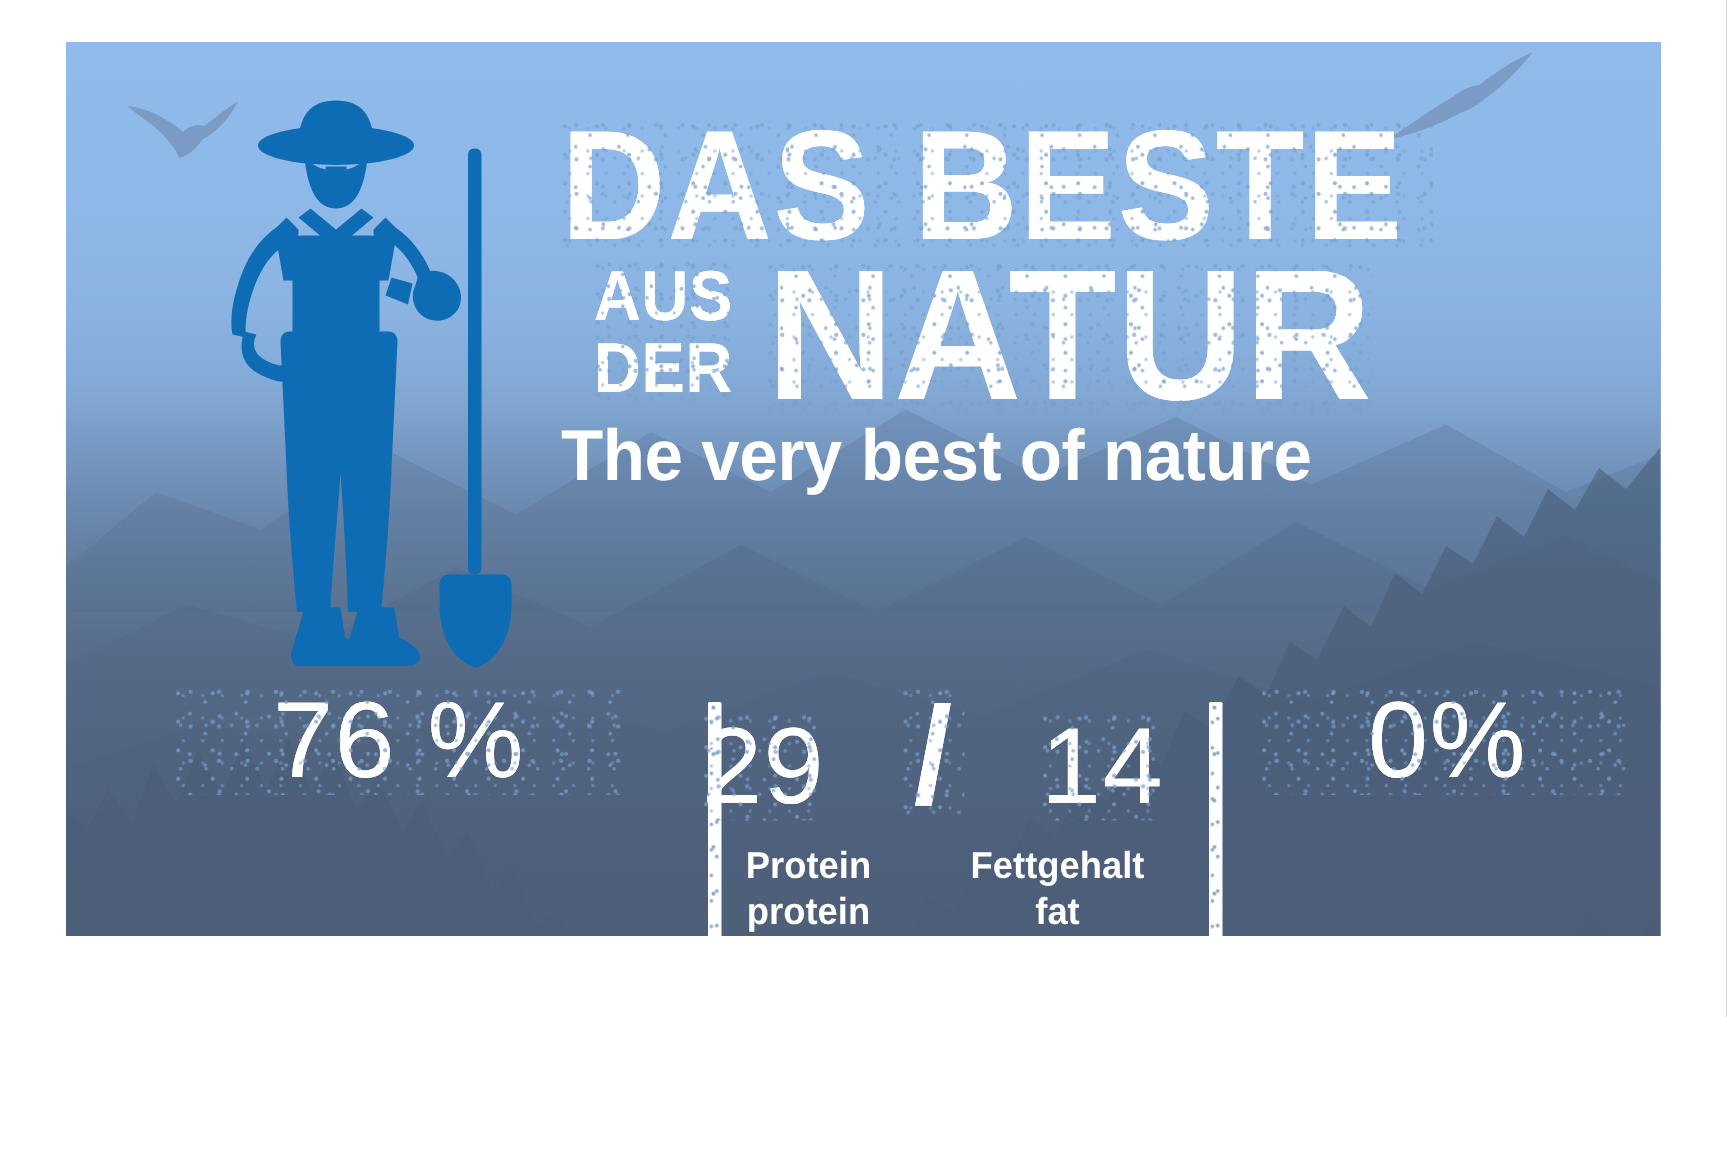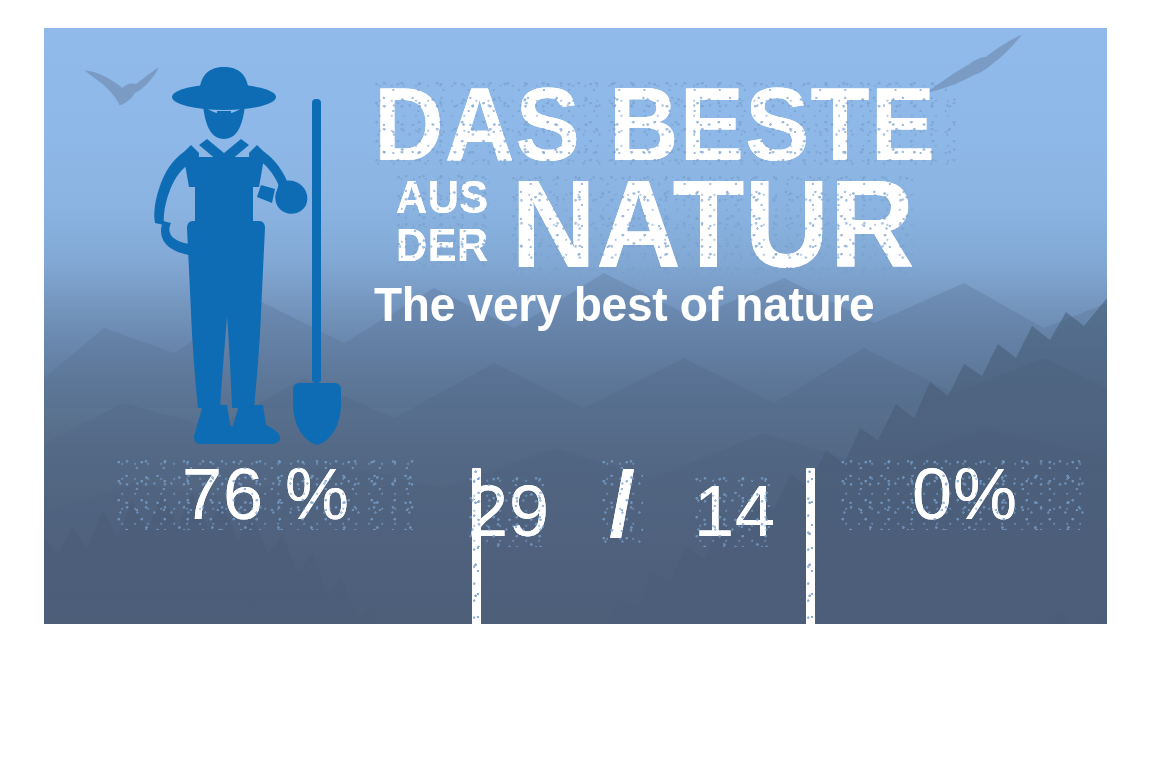--- a/index.html
+++ b/index.html
@@ -265,20 +265,31 @@
       </div>
 
       <div class="divider" id="divider-1"></div>
 
       <div class="stat" id="stat-analysis">
         <div class="an-nums">
           <div class="stat-num grunge">29</div>
           <div class="slash grunge">/</div>
           <div class="stat-num grunge">14</div>
         </div>
+        <div class="stat-labels pair">
+          <div class="col">
+            <div class="lbl">Protein</div>
+            <div class="lbl">protein</div>
+          </div>
+          <div class="sep"></div>
+          <div class="col">
+            <div class="lbl">Fettgehalt</div>
+            <div class="lbl">fat</div>
+          </div>
+        </div>
       </div>
 
       <div class="divider" id="divider-2"></div>
 
       <div class="stat" id="stat-sugar">
         <div class="stat-num grunge">0%</div>
       </div>
     </div>
 
 

